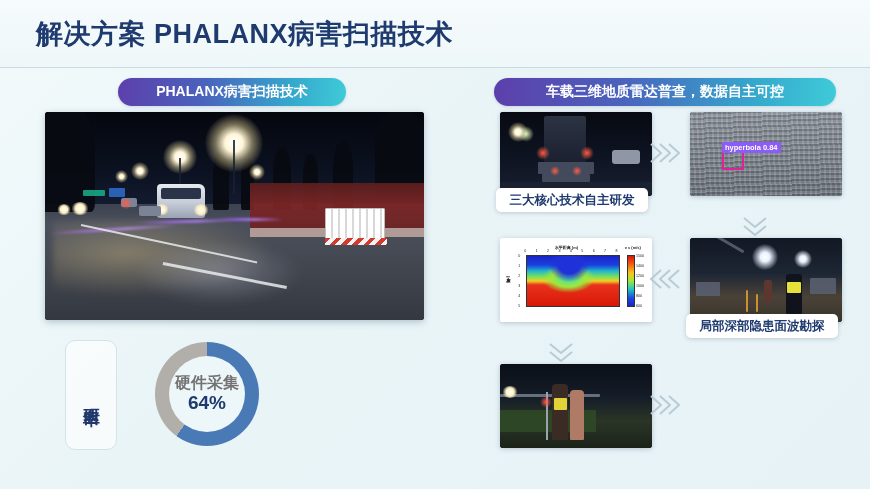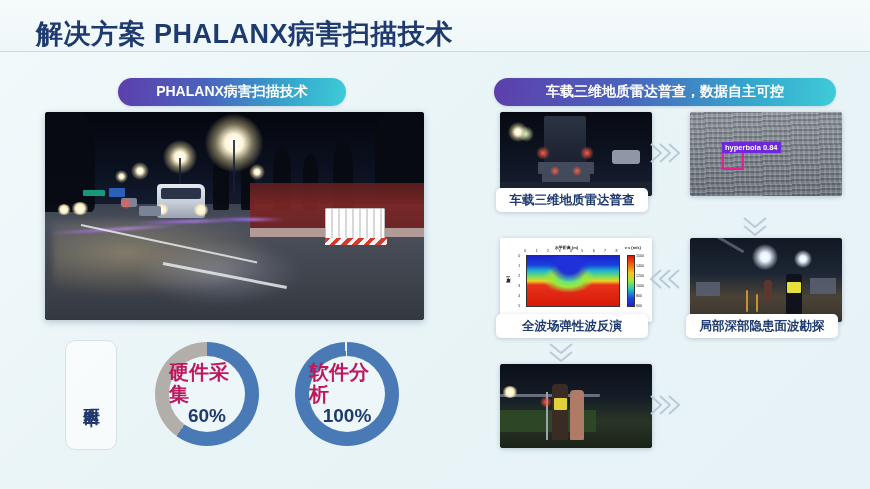--- a/index.html
+++ b/index.html
@@ -8,21 +8,21 @@
     overflow: hidden;
     font-family: "Liberation Sans", "DejaVu Sans", sans-serif;
   }
   body {
     background: linear-gradient(135deg,#f2fafb 0%,#e9f4f7 45%,#e6f2f6 100%);
     position: relative;
   }
 
   
   #header {
-    position: absolute; left: 0; top: 0; width: 870px; height: 52px;
+    position: absolute; left: 0; top: 0; width: 870px; height: 68px;
     background: linear-gradient(180deg,#f6fbfc 0%,#eef7f9 100%);
     border-bottom: 1px solid #cdd9dd;
   }
   #page-title {
     position: absolute; left: 36px; top: 16px;
     font-size: 27px; font-weight: bold; color: #1e3a6e;
     letter-spacing: 0.5px; white-space: nowrap;
   }
 
   
@@ -113,21 +113,21 @@
   }
   .donut { position:absolute; width:104px; height:104px; top:6px; }
   #donut-hardware { left:110px; }
   #donut-software { left:250px; }
   .donut-ring { position:absolute; inset:0; border-radius:50%; }
   .donut-hole {
     position:absolute; inset:14px; border-radius:50%;
     background:#edf6f8;
     display:flex; flex-direction:column; align-items:center; justify-content:center;
   }
-  .donut-label { font-size:20px; font-weight:bold; color:#be185d; line-height:1.1; }
+  .donut-label { font-size:16px; font-weight:bold; color:#737373; line-height:1.1; }
   .donut-value { font-size:19px; font-weight:bold; color:#1e3a6e; line-height:1.15; }
 
   
   #process-grid { position:absolute; left:494px; top:108px; width:360px; height:372px; }
   .cell { position:absolute; width:152px; }
   .cell-media {
     width:152px; height:84px; border-radius:3px; overflow:hidden; position:relative;
     box-shadow:0 1px 5px rgba(30,60,90,.25); background:#111;
   }
   .cell-caption {
@@ -163,21 +163,21 @@
     position:absolute; inset:0;
     background:
       repeating-linear-gradient(178deg, rgba(255,255,255,.16) 0 1px, rgba(0,0,0,.13) 1px 3px, rgba(255,255,255,.07) 3px 5px),
       repeating-linear-gradient(87deg, rgba(255,255,255,.08) 0 2px, rgba(0,0,0,.07) 2px 5px),
       linear-gradient(180deg,#8f969e 0%,#7d848d 55%,#6e757e 100%);
   }
   .radar-hyp {
     position:absolute; border:2px solid #e0219b; border-radius:1px;
   }
   .radar-tag {
-    position:absolute; background:#6d28d9; color:#fff;
+    position:absolute; background:#8b5cf6; color:#fff;
     font-size:7.5px; font-weight:bold; padding:1px 3px; white-space:nowrap;
     font-family:"Liberation Sans",sans-serif;
   }
 
   
   .seis-fig { position:absolute; inset:0; background:#ffffff; }
   .seis-plot {
     position:absolute; left:17%; top:20%; width:62%; height:62%;
     border:1px solid #333;
     background:
@@ -288,51 +288,44 @@
 <div id="kpi-row">
 
   <div id="self-rate-box">
     <div id="self-rate-text">自研率</div>
   </div>
 
   <div class="donut" id="donut-hardware">
     <div class="donut-ring" style="background: conic-gradient(#4a7ab5 0deg 216deg, #b2afaa 216deg 360deg);"></div>
     <div class="donut-hole">
       <div class="donut-label">硬件采集</div>
-      <div class="donut-value">60%</div>
-    </div>
-  </div>
-
-  <div class="donut" id="donut-software">
-    <div class="donut-ring" style="background: conic-gradient(#4a7ab5 0deg 358deg, #edf6f8 358deg 360deg);"></div>
-    <div class="donut-hole">
-      <div class="donut-label">软件分析</div>
-      <div class="donut-value">100%</div>
-    </div>
-  </div>
+      <div class="donut-value">64%</div>
+    </div>
+  </div>
+
 </div>
 
 <div id="process-grid">
 
   <div class="cell" id="cell-1">
     <div class="cell-media">
       <div class="truck-scene"></div>
       <div class="streetlamp" style="left:8px;top:10px;width:20px;height:20px;"></div>
       <div class="truck-glow" style="left:18px;top:14px;width:16px;height:16px;"></div>
       <div class="truck-body" style="left:44px;top:4px;width:42px;height:48px;"></div>
       <div class="truck-rig" style="left:38px;top:50px;width:56px;height:12px;"></div>
       <div class="truck-rig" style="left:42px;top:62px;width:48px;height:8px;"></div>
       <div class="truck-light" style="left:36px;top:34px;width:14px;height:14px;"></div>
       <div class="truck-light" style="left:80px;top:34px;width:14px;height:14px;"></div>
       <div class="truck-light" style="left:50px;top:54px;width:10px;height:10px;"></div>
       <div class="truck-light" style="left:72px;top:54px;width:10px;height:10px;"></div>
       <div class="car-far" style="left:112px;top:38px;width:28px;height:14px;background:#8f97a6;border-radius:3px;"></div>
       <div class="truck-rig" style="left:0;top:70px;width:152px;height:14px;background:#1b2230;"></div>
     </div>
-    <div class="cell-caption">车载三维地质雷达普查</div>
+    <div class="cell-caption">三大核心技术自主研发</div>
   </div>
 
   <div class="cell" id="cell-2">
     <div class="cell-media">
       <div class="radargram"></div>
       <div class="radar-hyp" style="left:32px;top:38px;width:22px;height:20px;"></div>
       <div class="radar-tag" style="left:32px;top:30px;">hyperbola  0.84</div>
     </div>
   </div>
 
@@ -364,21 +357,20 @@
         <div class="seis-cbar"></div>
 
         <div class="seis-tick" style="left:89.5%;top:19%;">1500</div>
         <div class="seis-tick" style="left:89.5%;top:31%;">1400</div>
         <div class="seis-tick" style="left:89.5%;top:43%;">1200</div>
         <div class="seis-tick" style="left:89.5%;top:55%;">1000</div>
         <div class="seis-tick" style="left:89.5%;top:67%;">800</div>
         <div class="seis-tick" style="left:89.5%;top:79%;">600</div>
       </div>
     </div>
-    <div class="cell-caption">全波场弹性波反演</div>
   </div>
 
   <div class="cell" id="cell-4">
     <div class="cell-media">
       <div class="crew-scene"></div>
       <div class="crew-lamp" style="left:62px;top:6px;width:26px;height:26px;"></div>
       <div class="crew-lamp" style="left:104px;top:12px;width:18px;height:18px;"></div>
       <div class="crew-mach" style="left:22px;top:4px;width:34px;height:3px;transform:rotate(30deg);"></div>
       <div class="crew-mach" style="left:6px;top:44px;width:24px;height:14px;"></div>
       <div class="crew-mach" style="left:120px;top:40px;width:26px;height:16px;"></div>

